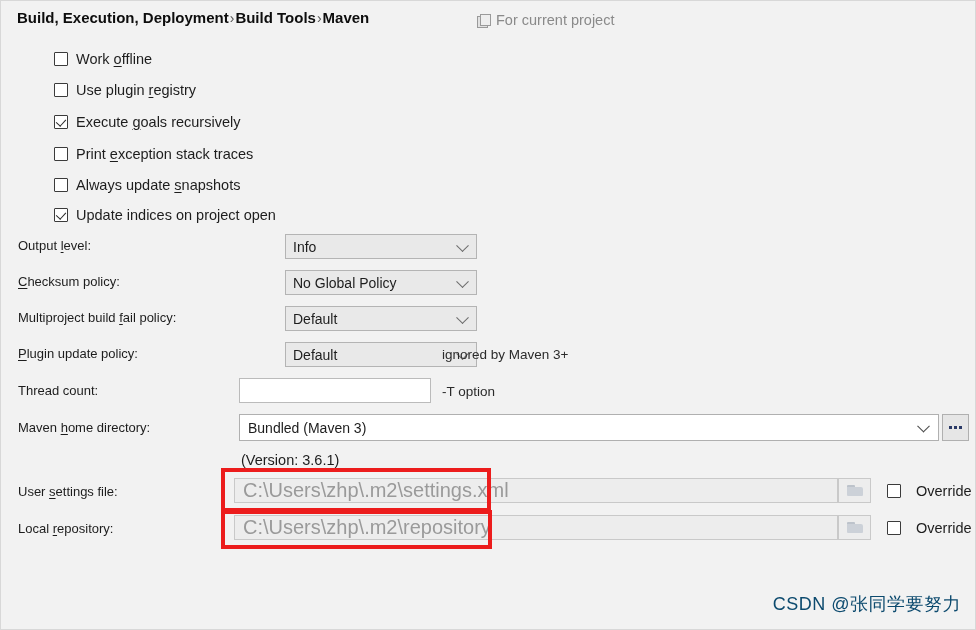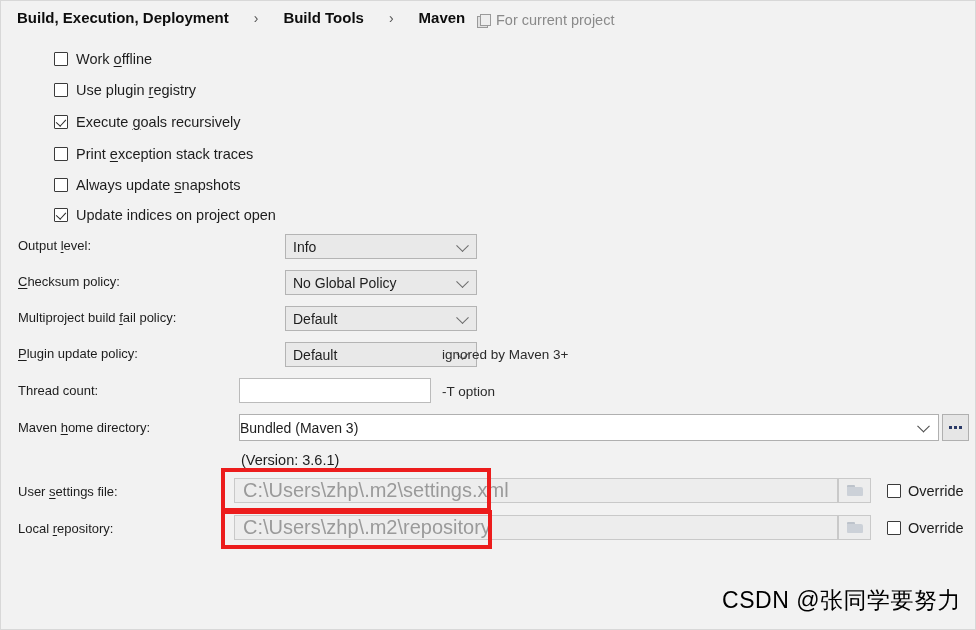--- a/index.html
+++ b/index.html
@@ -11,21 +11,21 @@
     font-size: 14.5px;
     color: #1d1d1d;
     position: relative;
     overflow: hidden;
   }
   #root { position:absolute; inset:0; border:1px solid #d8d8d8; background:#f2f2f2; }
 
   
   .breadcrumb {
     position:absolute; left:16px; top:8px;
-    display:flex; align-items:center; gap:24px;
+    display:flex; align-items:center; gap:0;
     font-weight:bold; font-size:15px; color:#0d0d0d;
   }
   .crumb-sep { font-weight:normal; color:#555; font-size:14px; padding:0 1px; }
   .for-current {
     position:absolute; left:476px; top:11px;
     display:flex; align-items:center; gap:6px;
     color:#8a8a8a; font-size:14.5px;
   }
   .doc-icon { width:13px; height:13px; position:relative; display:inline-block; }
   .doc-icon::before {
@@ -80,21 +80,21 @@
   }
   .textinput {
     position:absolute; height:25px;
     background:#ffffff; border:1px solid #bbbbbb;
   }
 
   
   .combo-white {
     position:absolute; height:27px;
     background:#ffffff; border:1px solid #b0b0b0;
-    display:flex; align-items:center; 
+    display:flex; align-items:center; padding-left:8px;
     font-size:14px; color:#1d1d1d;
   }
   .chev-thin {
     position:absolute; right:10px; top:50%; width:9px; height:9px;
     transform: translateY(-70%) rotate(45deg);
     border:solid #4a4a4a; border-width:0 1.2px 1.2px 0;
   }
   .dots-btn {
     position:absolute; background:#e6e6e6; border:1px solid #b0b0b0;
     display:flex; align-items:center; justify-content:center;
@@ -119,34 +119,34 @@
   .folder-ico { width:16px; height:12px; position:relative; display:block; }
   .folder-ico::before {
     content:""; position:absolute; left:0; top:0; width:8px; height:3px;
     background:#bdc3cb; border-radius:1px 1px 0 0;
   }
   .folder-ico::after {
     content:""; position:absolute; left:0; top:2.5px; width:16px; height:9px;
     background:#ccd1d8; border-radius:0 2px 1px 1px;
   }
   .override {
-    position:absolute; display:flex; align-items:center; gap:7px;
+    position:absolute; display:flex; align-items:center; gap:15px;
     font-size:14.5px; white-space:nowrap;
   }
 
   
   .redbox {
     position:absolute; border:4px solid #ec1c1c; background:transparent;
     pointer-events:none;
   }
 
   
   .watermark {
     position:absolute; right:14px; bottom:13px;
-    font-size:23px; color:#000000; letter-spacing:0.5px;
+    font-size:18px; color:#0c4a6e; letter-spacing:0.5px;
     white-space:nowrap;
   }
 </style>
 </head>
 <body>
 
 <div id="root">
 
   <div class="breadcrumb">
     <span>Build, Execution, Deployment</span>

